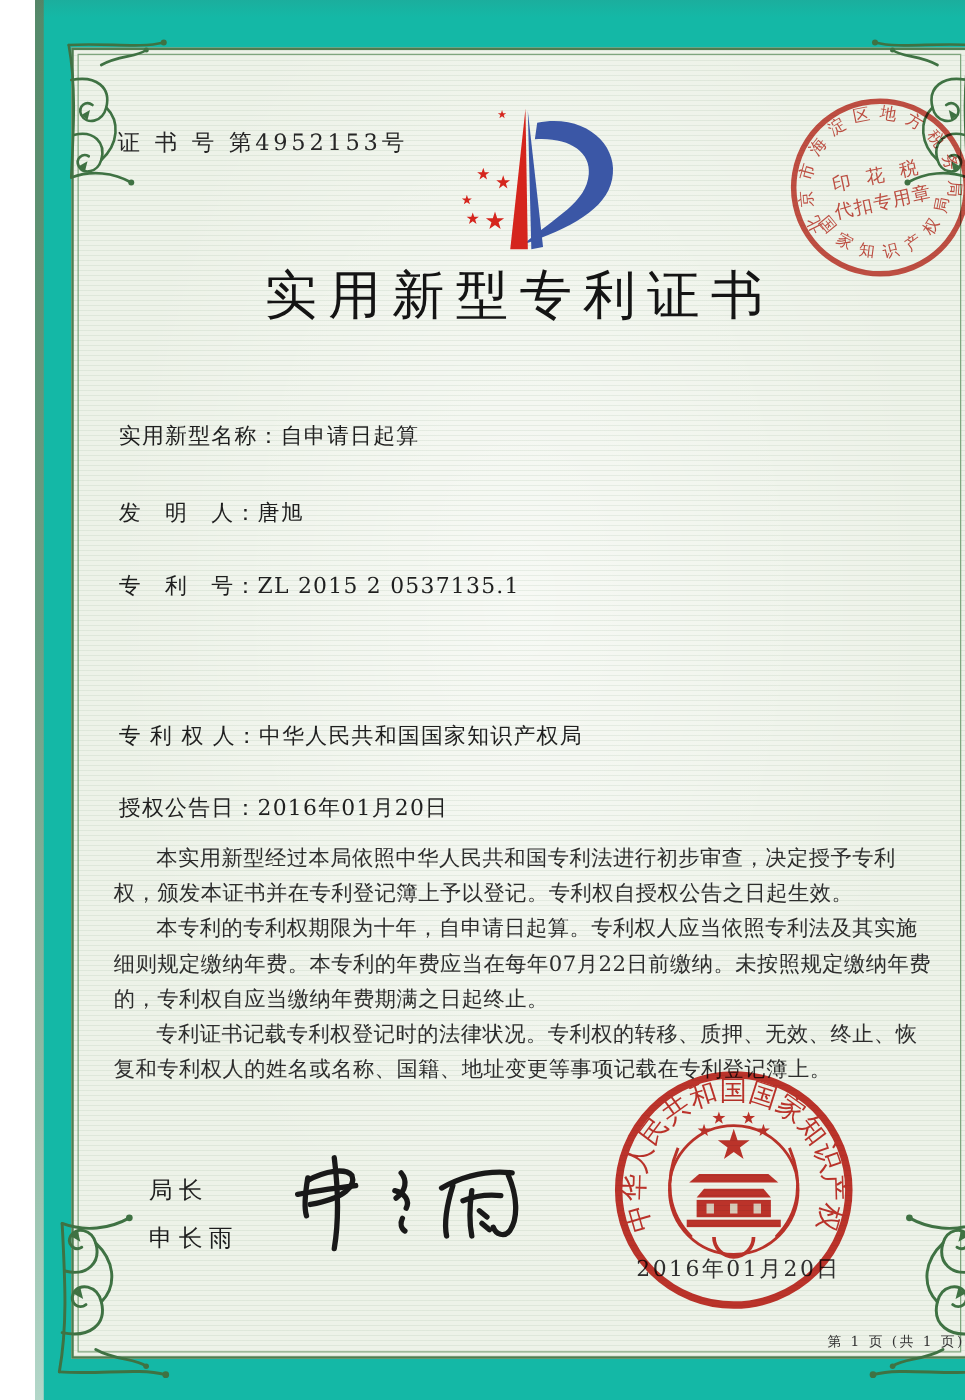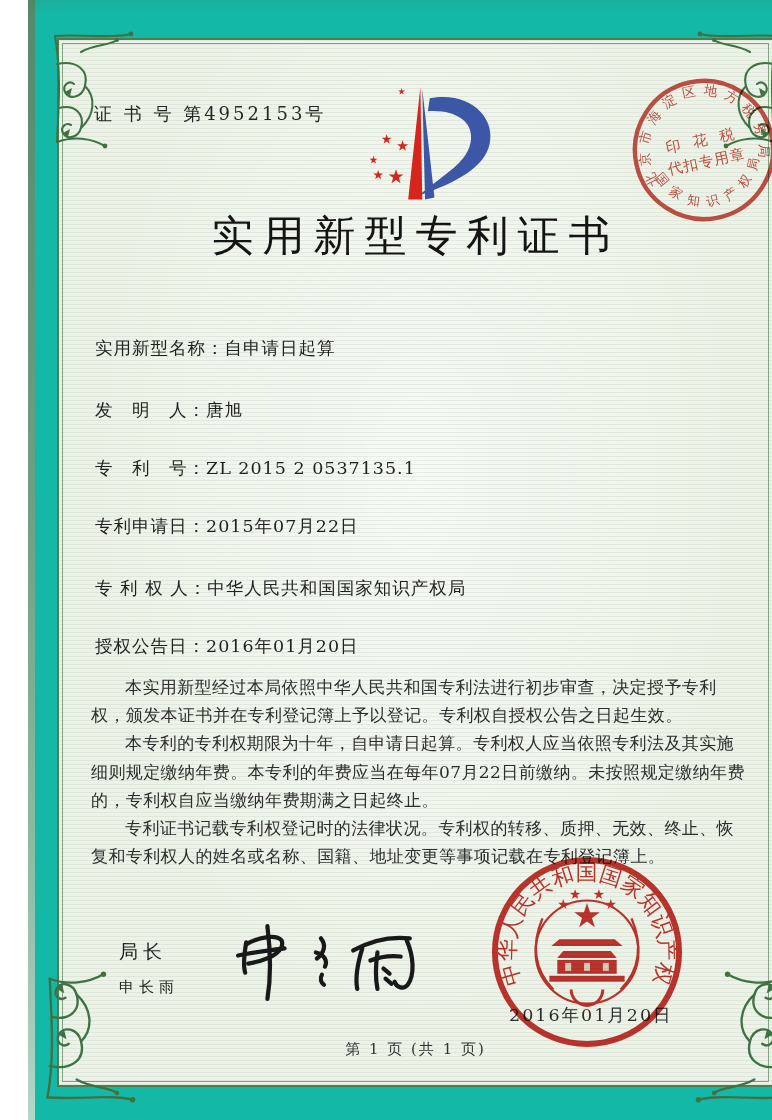--- a/index.html
+++ b/index.html
@@ -38,31 +38,31 @@
   .title{position:absolute;left:0;top:168px;width:100%;text-align:center;
     font-size:42px;font-weight:400;letter-spacing:9px;color:#141414;white-space:nowrap;}
 
   .field{position:absolute;left:36px;font-size:17.5px;letter-spacing:1px;color:#1f1f1f;white-space:nowrap;}
   .f0{top:296px;} .f1{top:358px;} .f2{top:416px;} .f3{top:474px;} .f4{top:536px;} .f5{top:594px;}
 
   .body-text{position:absolute;left:32px;top:633px;width:654px;font-size:17px;line-height:1.66;color:#2d2d2d;}
   .body-text p{margin:0;text-indent:2em;letter-spacing:.4px;}
 
   .sig-title{position:absolute;left:60px;top:899px;font-size:19px;letter-spacing:5px;color:#1e1e1e;}
-  .sig-name{position:absolute;left:60px;top:938px;font-size:15px;letter-spacing:5px;color:#1e1e1e;}
+  .sig-name{position:absolute;left:60px;top:938px;font-size:19px;letter-spacing:5px;color:#1e1e1e;}
   .autograph{position:absolute;left:165px;top:868px;width:212px;height:96px;}
 
   .seal-date{position:absolute;left:450px;top:963px;font-size:17.5px;letter-spacing:2px;color:#2e2e2e;z-index:1;white-space:nowrap;}
   .main-seal{position:absolute;left:429px;top:813px;width:198px;height:198px;z-index:2;
     mix-blend-mode:multiply;opacity:.92;}
   .tax-seal{position:absolute;left:571px;top:36px;width:148px;height:148px;
     transform:rotate(-12deg);mix-blend-mode:multiply;opacity:.88;}
 
-  .footer{position:absolute;left:0;top:1000px;width:100%;text-align:center;
-    font-size:15px;letter-spacing:2px;color:#333;}
+  .footer{position:absolute;left:0;top:1026px;width:100%;text-align:right;
+    font-size:11px;letter-spacing:2px;color:#333;}
 
   svg text{font-family:"DejaVu Serif","Liberation Serif",serif;}
 </style>
 </head>
 <body>
 
 <div class="paper">
   <div class="edge-left"></div>
   <div class="edge-right"></div>
   <div class="edge-top"></div>
@@ -159,21 +159,20 @@
         <use href="#st" transform="translate(48,98) scale(0.82)"></use>
         <use href="#st" transform="translate(29,96) scale(0.55)"></use>
       </g>
     </svg>
 
     <div class="title">实用新型专利证书</div>
 
     <div class="field f0"><span>实用新型名称：</span><span>自申请日起算</span></div>
     <div class="field f1"><span>发　明　人：</span><span>唐旭</span></div>
     <div class="field f2"><span>专　利　号：</span><span>ZL 2015 2 0537135.1</span></div>
-    <div class="field f3"><span>专利申请日：</span><span>2015年07月22日</span></div>
     <div class="field f4"><span>专 利 权 人：</span><span>中华人民共和国国家知识产权局</span></div>
     <div class="field f5"><span>授权公告日：</span><span>2016年01月20日</span></div>
 
     <div class="body-text">
       <p>本实用新型经过本局依照中华人民共和国专利法进行初步审查，决定授予专利权，颁发本证书并在专利登记簿上予以登记。专利权自授权公告之日起生效。</p>
       <p>本专利的专利权期限为十年，自申请日起算。专利权人应当依照专利法及其实施细则规定缴纳年费。本专利的年费应当在每年07月22日前缴纳。未按照规定缴纳年费的，专利权自应当缴纳年费期满之日起终止。</p>
       <p>专利证书记载专利权登记时的法律状况。专利权的转移、质押、无效、终止、恢复和专利权人的姓名或名称、国籍、地址变更等事项记载在专利登记簿上。</p>
     </div>
 
     <div class="sig-title">局长</div>

